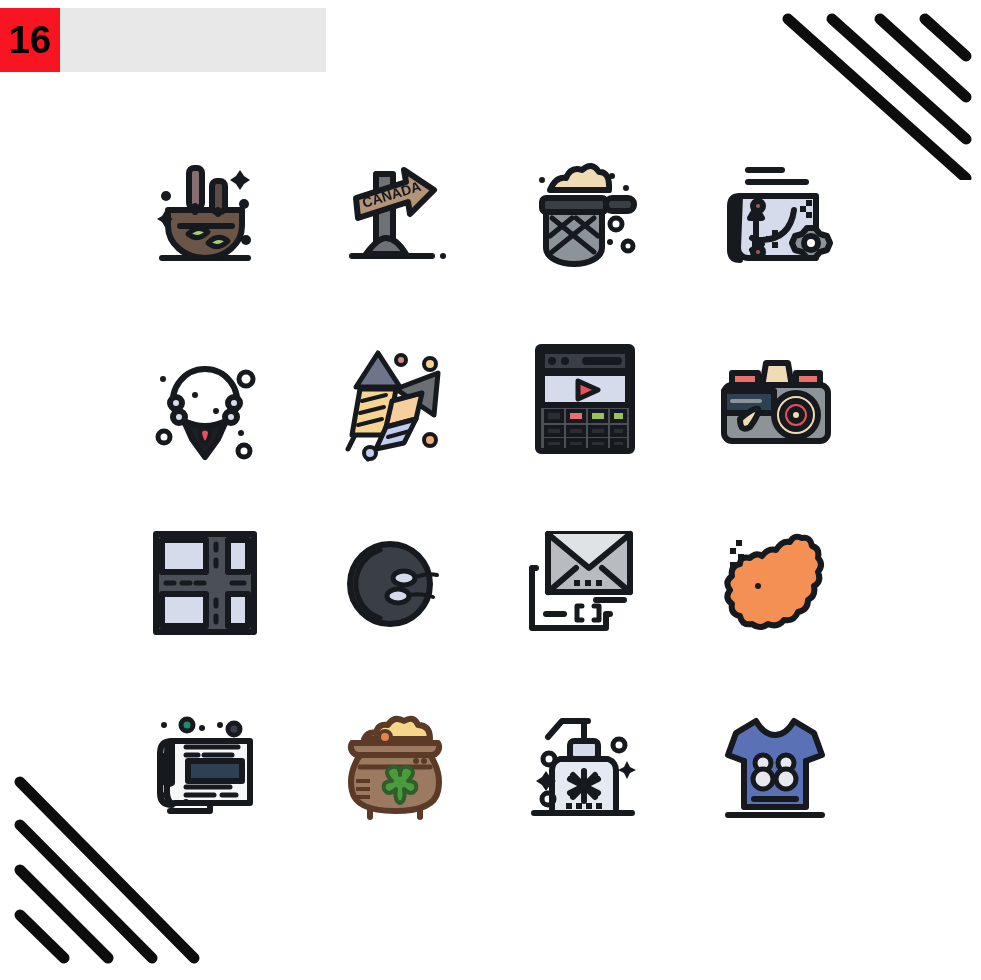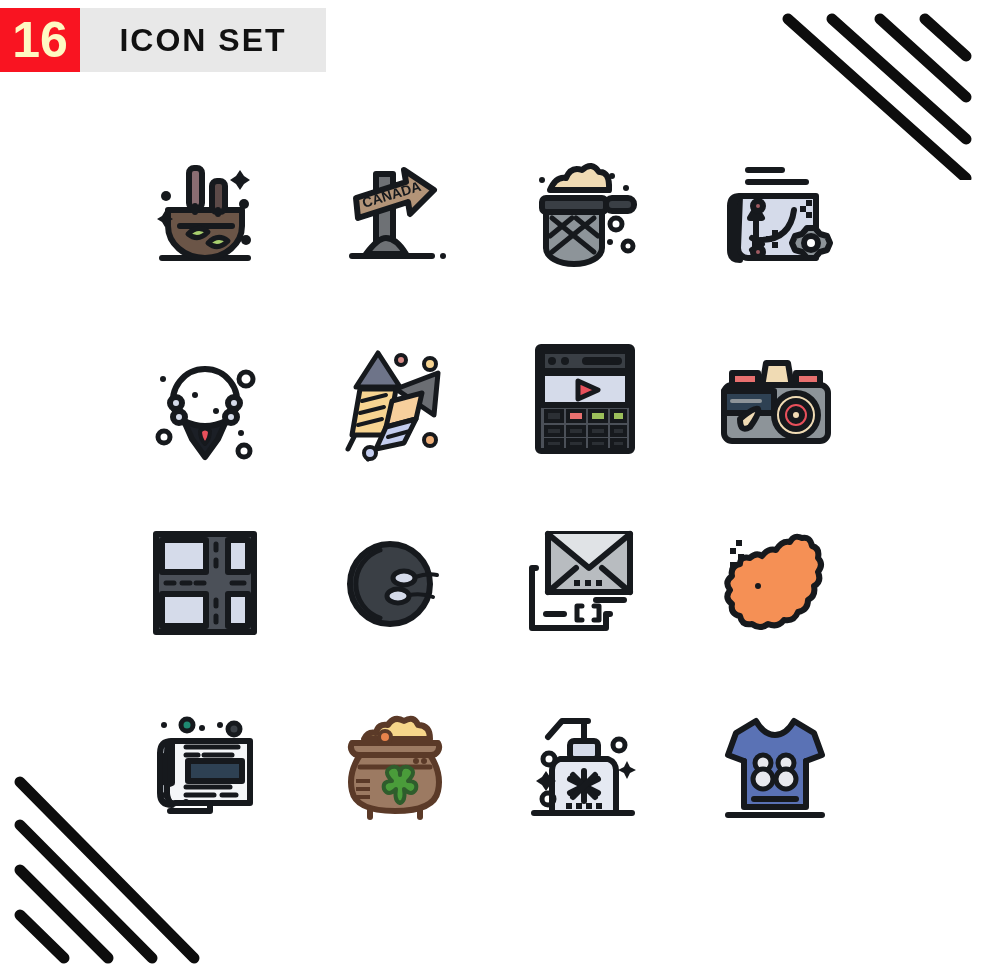--- a/index.html
+++ b/index.html
@@ -20,24 +20,24 @@
     position: absolute;
     left: 0;
     top: 8px;
     width: 326px;
     height: 64px;
     background: #e8e8e8;
     display: flex;
     align-items: stretch;
   }
   #count-badge {
-    width: 80px;
+    width: 60px;
     background: #f91421;
-    color: #fef9c3;
-    font-size: 50px;
+    color: #000000;
+    font-size: 38px;
     font-weight: bold;
     display: flex;
     align-items: center;
     justify-content: center;
     letter-spacing: 0px;
     line-height: 1;
   }
   #header-title {
     flex: 1;
     display: flex;
@@ -73,21 +73,20 @@
     align-items: center;
     justify-content: center;
   }
   .icon-cell svg { display: block; }
 </style>
 </head>
 <body>
 
 <div id="header-bar">
   <div id="count-badge">16</div>
-  <div id="header-title">ICON SET</div>
 </div>
 
 <svg class="stripes" id="stripes-top-right" width="211" height="180" viewBox="0 0 211 180">
   <g stroke="#0d0d0d" stroke-width="11" stroke-linecap="round" fill="none">
     <line x1="18" y1="19" x2="196" y2="178"></line>
     <line x1="62" y1="19" x2="196" y2="139"></line>
     <line x1="110" y1="19" x2="196" y2="97"></line>
     <line x1="155" y1="19" x2="196" y2="56"></line>
   </g>
 </svg>

